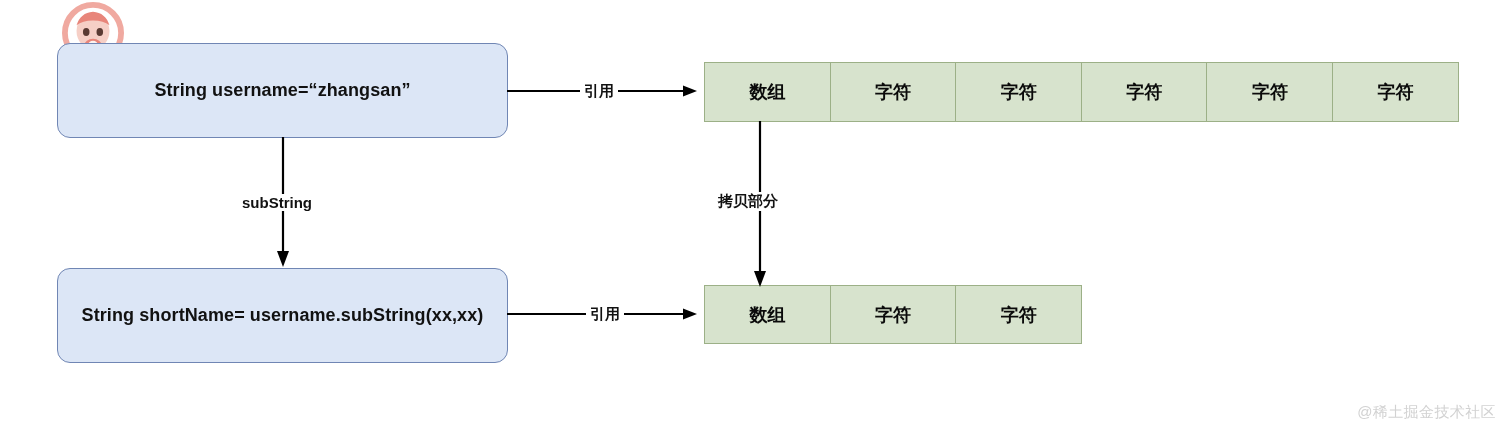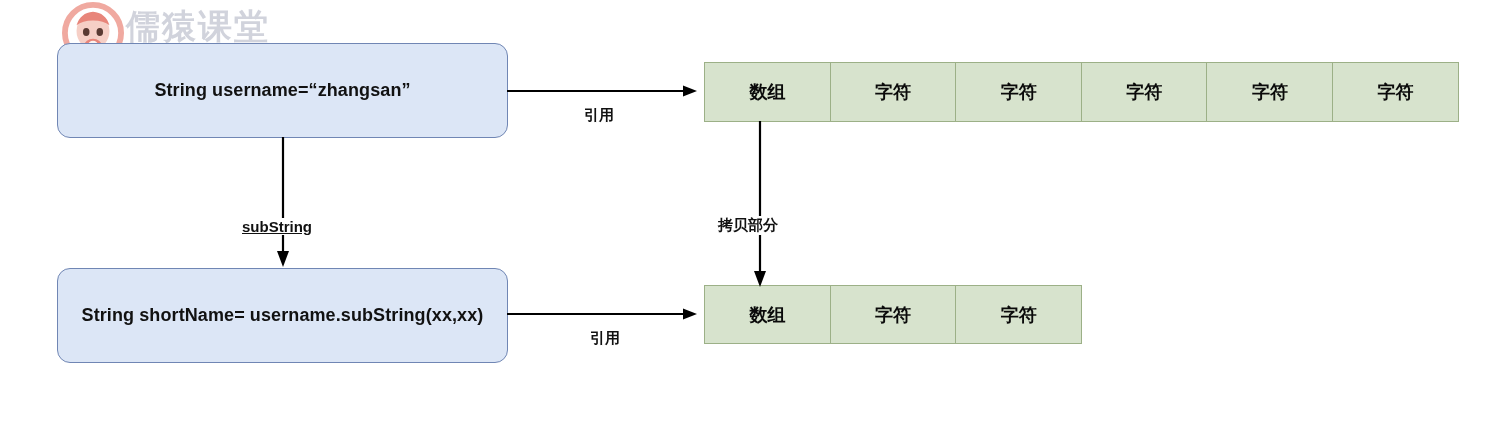--- a/index.html
+++ b/index.html
@@ -110,30 +110,29 @@
     pointer-events: none;
   }
   .arrow-label {
     position: absolute;
     font-size: 15px;
     font-weight: 700;
     color: #111111;
     background: #ffffff;
     padding: 0 4px;
     white-space: nowrap;
-    margin-top: 24px;
   }
   #arrow-ref-top    { left: 507px; top: 76px;  width: 192px; height: 32px; }
   #arrow-ref-bottom { left: 507px; top: 299px; width: 192px; height: 32px; }
   #arrow-substring  { left: 272px; top: 137px; width: 24px;  height: 132px; }
   #arrow-copy       { left: 749px; top: 121px; width: 24px;  height: 168px; }
 
   #label-ref-top    { left: 580px; top: 82px; }
   #label-ref-bottom { left: 586px; top: 305px; }
-  #label-substring  { left: 238px; top: 194px; text-decoration: underline; }
+  #label-substring  { left: 238px; top: 194px; }
   #label-copy       { left: 714px; top: 192px; }
 
   
   .credit {
     position: absolute;
     right: 16px;
     bottom: 12px;
     font-size: 15px;
     color: #d2d2d2;
     letter-spacing: .4px;
@@ -149,21 +148,20 @@
   <div class="watermark">
     <svg class="wm-logo" viewBox="0 0 64 64">
       <circle cx="32" cy="32" r="29" fill="none" stroke="#f0a9a0" stroke-width="6"></circle>
       <ellipse cx="32" cy="30" rx="17" ry="19" fill="#f6cfc6"></ellipse>
       <path d="M15 24 q4 -13 17 -14 q13 1 17 14 q-6 -5 -17 -5 q-11 0 -17 5 z" fill="#e8857a"></path>
       <ellipse cx="25" cy="31" rx="3.4" ry="4.2" fill="#5a3a33"></ellipse>
       <ellipse cx="39" cy="31" rx="3.4" ry="4.2" fill="#5a3a33"></ellipse>
       <ellipse cx="32" cy="45" rx="9" ry="7" fill="#e8857a"></ellipse>
       <ellipse cx="32" cy="44" rx="5" ry="4" fill="#fdf3ef"></ellipse>
     </svg>
-    <div class="wm-title">儒猿课堂</div>
     <div class="wm-url">www.ruyuan2020.com</div>
   </div>
 
   <div class="blue-box" id="blue-box-2">
     <span class="label">String shortName= username.subString(xx,xx)</span>
   </div>
 
   <div class="blue-box" id="blue-box-1">
     <span class="label">String username=“zhangsan”</span>
   </div>
@@ -200,14 +198,15 @@
     <polygon points="11,130 5,114 17,114" fill="#000000"></polygon>
   </svg>
   <div class="arrow-label" id="label-substring">subString</div>
 
   <svg class="arrow-svg" id="arrow-copy" viewBox="0 0 24 168">
     <line x1="11" y1="0" x2="11" y2="155" stroke="#000000" stroke-width="2.2"></line>
     <polygon points="11,166 5,150 17,150" fill="#000000"></polygon>
   </svg>
   <div class="arrow-label" id="label-copy">拷贝部分</div>
 
+  <div class="credit">@稀土掘金技术社区</div>
 
 </div>
 
 </body></html>

